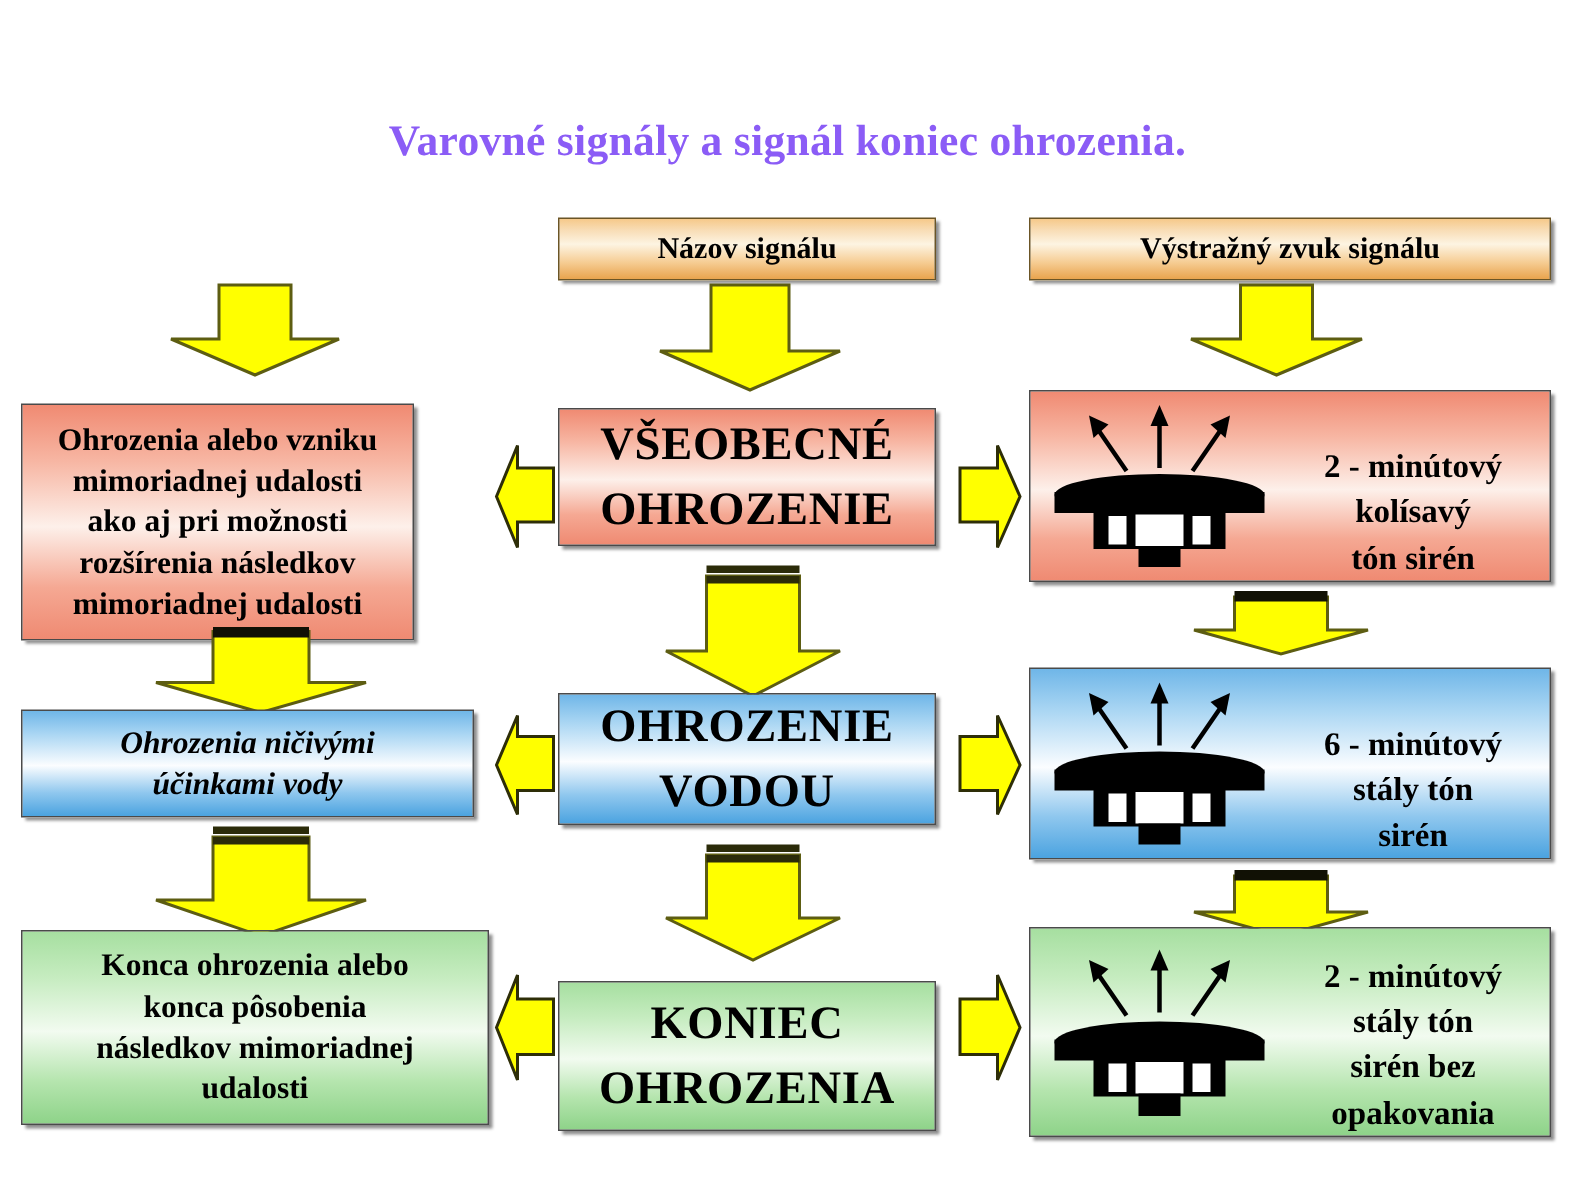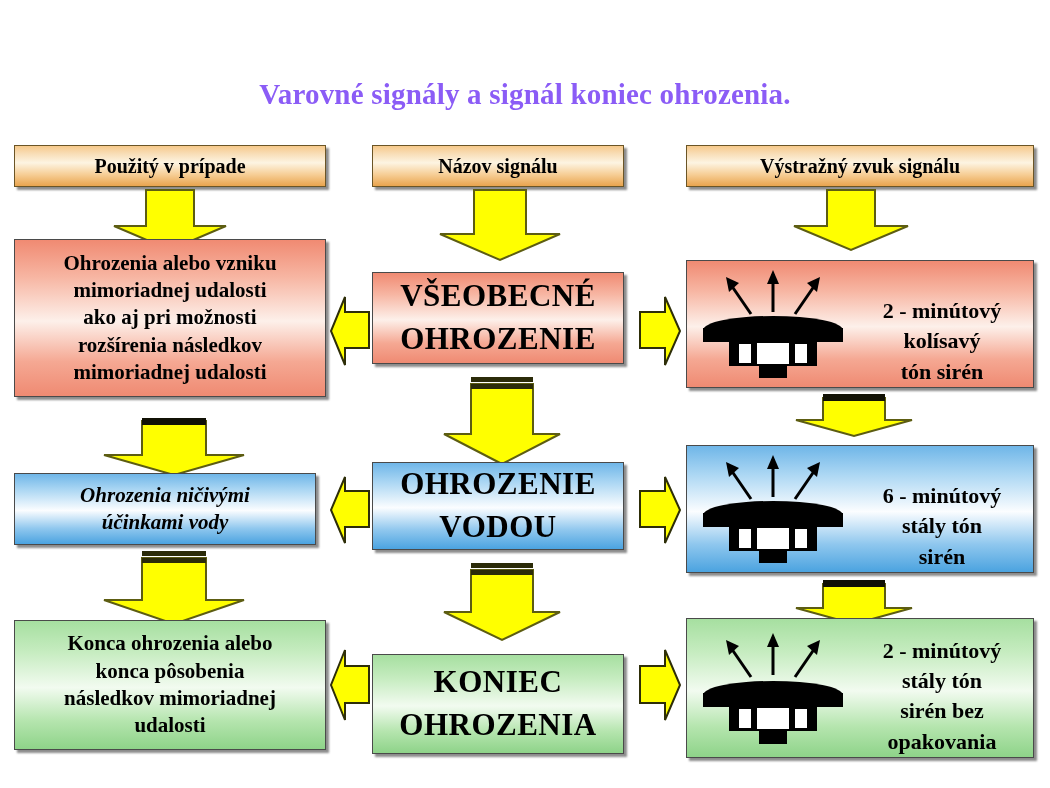--- a/index.html
+++ b/index.html
@@ -111,23 +111,20 @@
   }
   .arrow svg { display: block; overflow: visible; }
 </style>
 </head>
 <body>
 
 <div id="stage">
 
   <div id="title">Varovné signály a signál koniec ohrozenia.</div>
 
-  <div class="box hdr" style="left:14px; top:145px; width:312px; height:42px;">
-    <span class="txt">Použitý v prípade</span>
-  </div>
 
   <div class="box hdr" style="left:686px; top:145px; width:348px; height:42px;">
     <span class="txt">Výstražný zvuk  signálu</span>
   </div>
 
   <div class="box hdr" style="left:372px; top:145px; width:252px; height:42px;">
     <span class="txt">Názov signálu</span>
   </div>
 
   <div class="arrow" style="left:110px; top:190px;">
@@ -141,21 +138,21 @@
       <path d="M38,0 L90,0 L90,44 L124,44 L64,70 L4,44 L38,44 Z" fill="#ffff00" stroke="#5d5d12" stroke-width="2" stroke-linejoin="miter"></path>
     </svg>
   </div>
 
   <div class="arrow" style="left:790px; top:190px;">
     <svg width="122" height="62" viewBox="0 0 122 62">
       <path d="M37,0 L85,0 L85,36 L118,36 L61,60 L4,36 L37,36 Z" fill="#ffff00" stroke="#5d5d12" stroke-width="2" stroke-linejoin="miter"></path>
     </svg>
   </div>
 
-  <div class="box red left-box" style="left:14px; top:239px; width:312px; height:158px;">
+  <div class="box red left-box" style="left:14px; top:269px; width:262px; height:158px;">
     <span class="txt">
       <span>Ohrozenia alebo vzniku</span><br>
       <span>mimoriadnej udalosti</span><br>
       <span>ako aj pri možnosti</span><br>
       <span>rozšírenia následkov</span><br>
       <span>mimoriadnej udalosti</span>
     </span>
   </div>
 
   <div class="arrow" style="left:329px; top:295px;">

